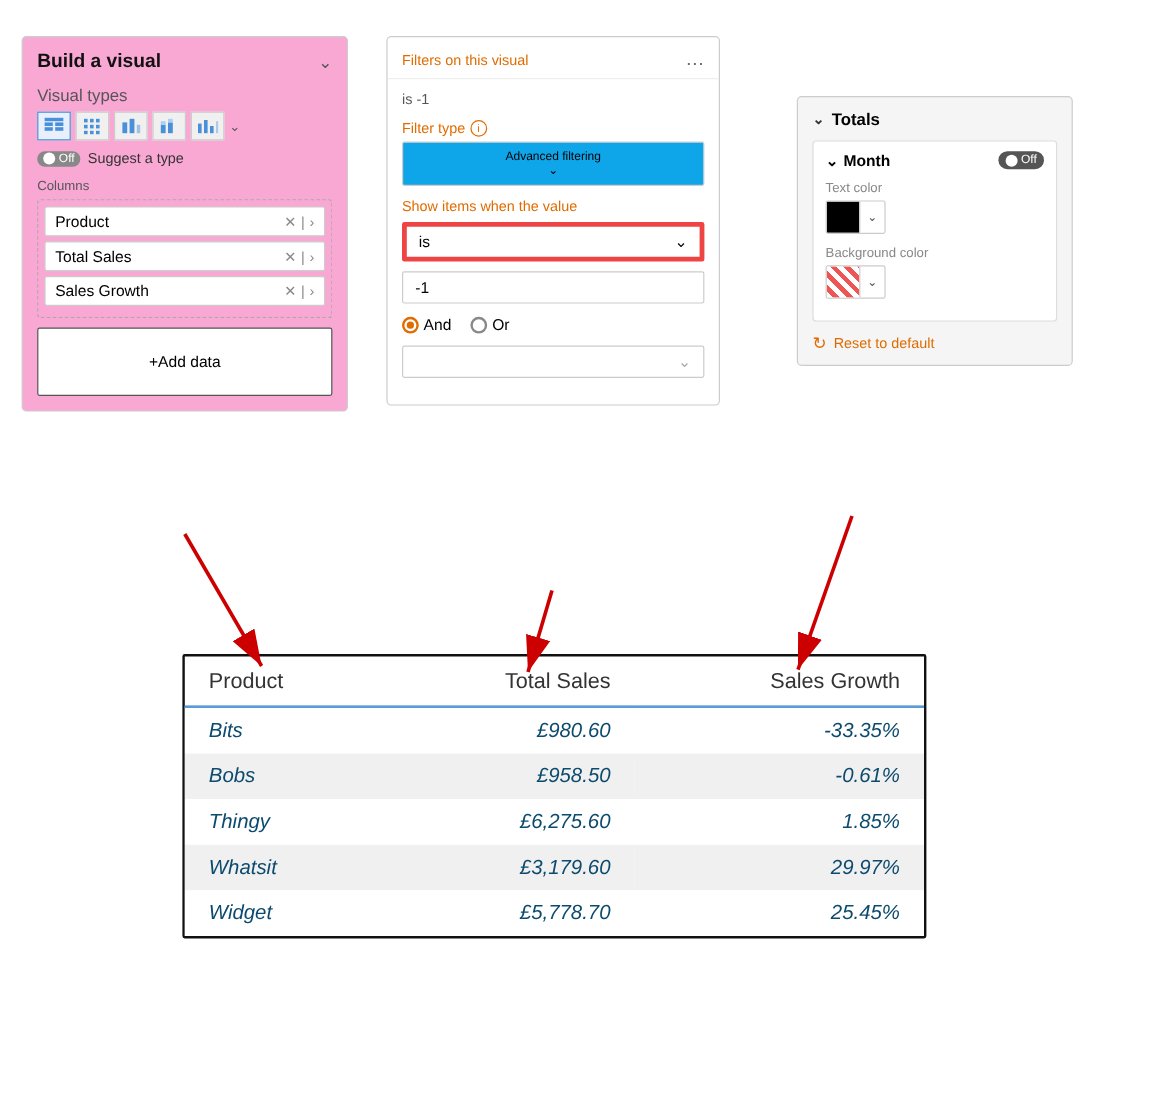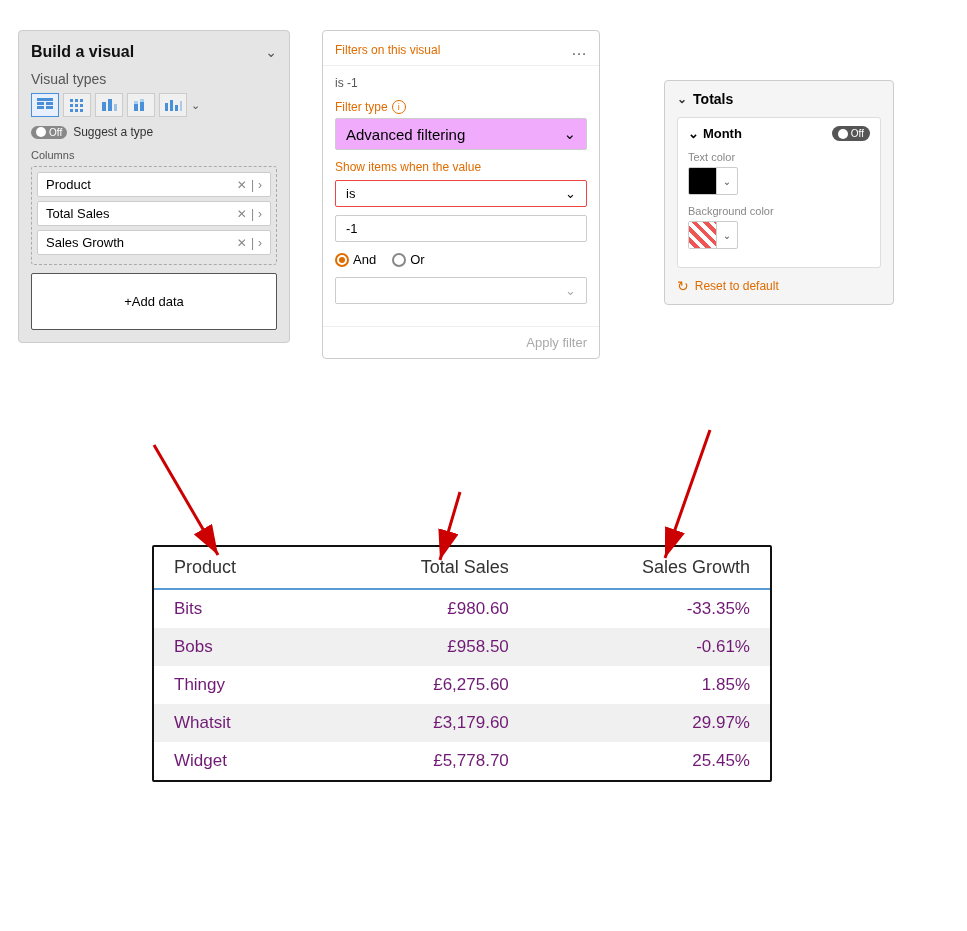--- a/index.html
+++ b/index.html
@@ -11,21 +11,21 @@
       position: relative;
       overflow: hidden;
     }
 
     
     .build-panel {
       position: absolute;
       top: 30px;
       left: 18px;
       width: 272px;
-      background: #e5e5e5;
+      background: #f9a8d4;
       border: 1.5px solid #ccc;
       border-radius: 4px;
       padding: 12px;
     }
     .build-panel-header {
       display: flex;
       justify-content: space-between;
       align-items: center;
       margin-bottom: 10px;
     }
@@ -186,34 +186,35 @@
       color: #e06c00;
     }
     .filter-dropdown {
       display: flex;
       justify-content: space-between;
       align-items: center;
       border: 1px solid #ccc;
       border-radius: 2px;
       padding: 6px 10px;
       margin-bottom: 10px;
-      font-size: 15px;
-      cursor: pointer;
-      background: #f0abfc;
+      font-size: 10px;
+      cursor: pointer;
+      background: #0ea5e9;
+      flex-direction: column;
     }
     .show-items-label {
       font-size: 12px;
       color: #e06c00;
       margin-bottom: 6px;
     }
     .condition-dropdown {
       display: flex;
       justify-content: space-between;
       align-items: center;
-      border: 1px solid #ef4444;
+      border: 4px solid #ef4444;
       border-radius: 2px;
       padding: 5px 10px;
       margin-bottom: 8px;
       font-size: 13px;
       cursor: pointer;
       background: #fff;
     }
     .value-input {
       border: 1px solid #ccc;
       border-radius: 2px;
@@ -399,22 +400,23 @@
       font-size: 18px;
       font-weight: 400;
       color: #333;
       text-align: right;
       border-bottom: 2.5px solid #5b9bd5;
     }
     .data-table th:first-child { text-align: left; }
     .data-table td {
       padding: 9px 20px;
       font-size: 17px;
-      color: #701a75;
+      color: #0c4a6e;
       text-align: right;
+      font-style: italic;
     }
     .data-table td:first-child { text-align: left; }
     .data-table tr:nth-child(even) td { background: #f0f0f0; }
     .data-table tr:nth-child(odd) td { background: #fff; }
     svg.arrow-svg {
       position: absolute;
       overflow: visible;
       pointer-events: none;
     }
   </style>
@@ -552,21 +554,20 @@
         <span class="radio-dot empty"></span>
         <span>Or</span>
       </label>
     </div>
 
     <div class="second-condition-dropdown">
       <span>&nbsp;</span>
       <span>⌄</span>
     </div>
   </div>
-  <div class="apply-filter-btn">Apply filter</div>
 </div>
 
 <div class="totals-panel">
   <div class="totals-header">
     <span class="totals-chevron">⌄</span>
     <span>Totals</span>
   </div>
   <div class="values-section">
     <div class="values-header">
       <div class="values-title">

